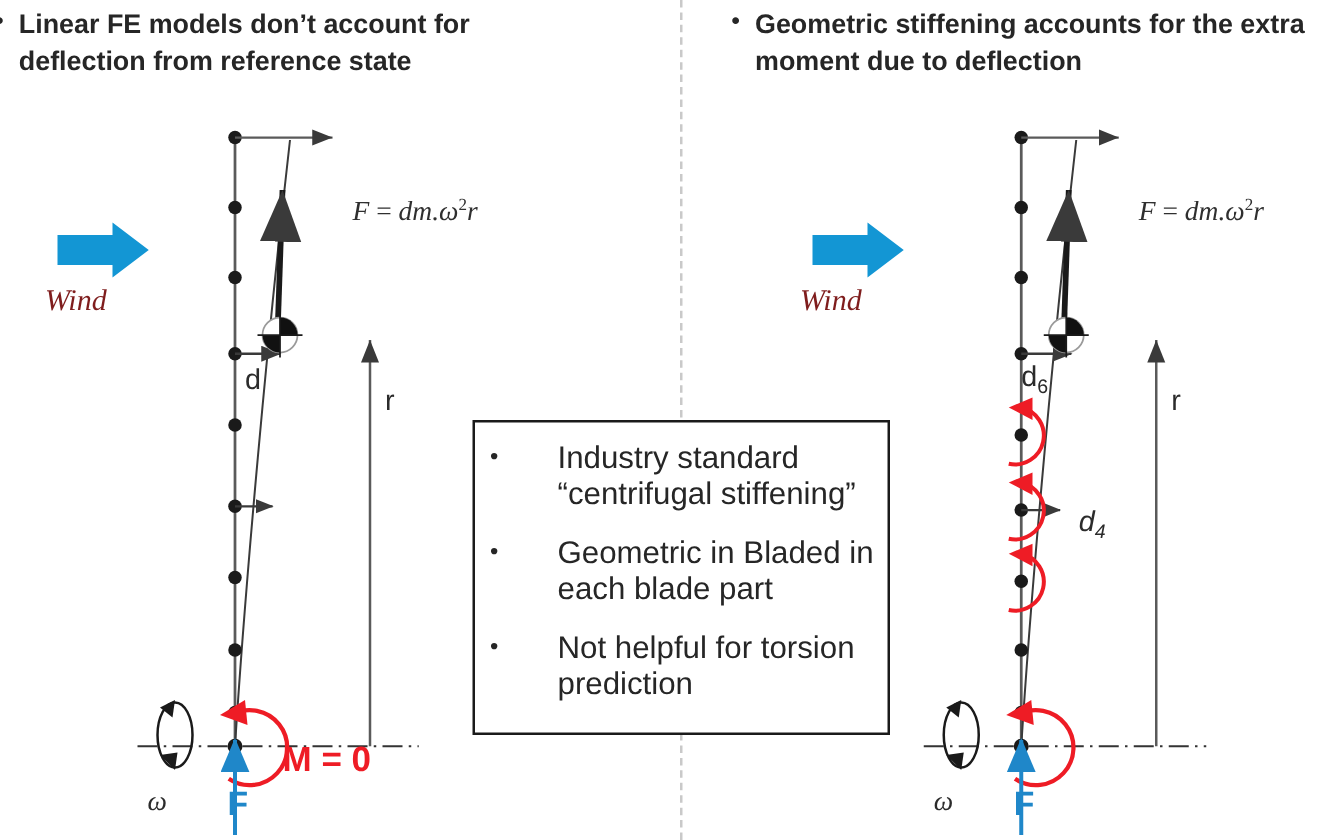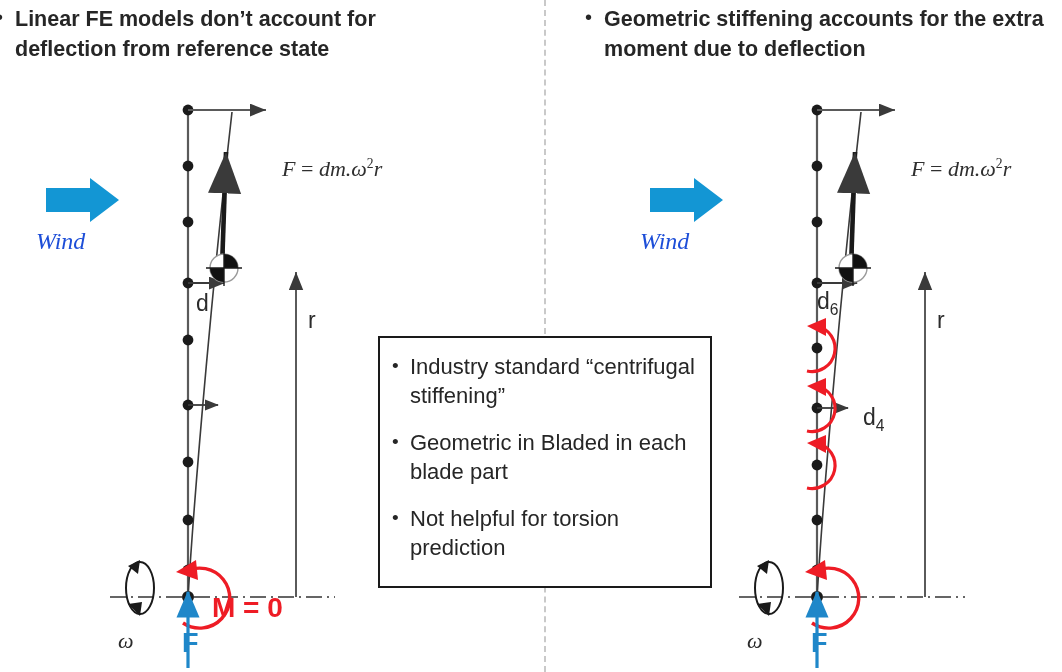--- a/index.html
+++ b/index.html
@@ -24,38 +24,38 @@
 
   
   #divider{
     left:544px;top:0;width:0;height:672px;
     border-left:2px dashed #c9c9c9;
   }
 
   
   .wind-label{
     font-family:"Liberation Serif", serif;
-    font-style:italic;font-size:24px;color:#1d4ed8;
+    font-style:italic;font-size:24px;color:#7f1d1d;
   }
 
   
   #info-box{
     left:378px;top:336px;width:334px;height:252px;
     border:2px solid #1a1a1a;background:#ffffff;
     box-sizing:border-box;
   }
   #info-box .ib-item{
     display:flex;align-items:flex-start;margin:0 0 0 0;
   }
   #info-box .ib-dot{
     font-size:19px;line-height:28px;width:26px;flex:0 0 26px;
     text-align:left;padding-left:8px;box-sizing:border-box;color:#262626;
   }
   #info-box .ib-txt{
-    font-size:22px;line-height:29px;color:#262626;
+    font-size:25px;line-height:29px;color:#262626;margin-left:36px;
   }
   #info-box .ib-list{padding:14px 6px 0 4px;}
   #info-box .ib-item + .ib-item{margin-top:18px;}
 
   
   .formula{
     font-family:"Liberation Serif", serif;
     font-style:italic;font-size:22px;color:#2f2f2f;white-space:nowrap;
   }
   .formula .op{font-style:normal;}
@@ -169,21 +169,21 @@
     <span class="op">=</span>
     <span>dm.</span><span>ω</span><sup>2</sup><span>r</span>
   </div>
 
   <div class="abs dlabel" style="left:196px;top:290px;">d</div>
 
   <div class="abs dlabel" style="left:308px;top:307px;">r</div>
 
   <div class="abs omega" style="left:118px;top:628px;">ω</div>
 
-  <div class="abs redlabel" style="left:212px;top:592px;">M = 0</div>
+  <div class="abs redlabel" style="left:226px;top:592px;">M = 0</div>
 
   <div class="abs bluelabel" style="left:182px;top:628px;">F</div>
 </div>
 
 <div class="abs" style="left:545px;top:0;width:517px;height:672px;">
 
   <svg class="abs" style="left:105px;top:178px;" width="74" height="46" viewBox="0 0 74 46">
     <path d="M0 10 L44 10 L44 0 L73 22 L44 44 L44 34 L0 34 Z" fill="#1396d4"></path>
   </svg>
   <div class="abs wind-label" style="left:95px;top:228px;">Wind</div>
@@ -264,21 +264,21 @@
   <div class="abs formula" style="left:366px;top:156px;">
     <span>F</span>
     <span class="op">=</span>
     <span>dm.</span><span>ω</span><sup>2</sup><span>r</span>
   </div>
 
   <div class="abs dlabel" style="left:272px;top:288px;">
     <span>d</span><sub>6</sub>
   </div>
 
-  <div class="abs dlabel" style="left:318px;top:404px;">
+  <div class="abs dlabel" style="left:318px;top:404px;font-style:italic;">
     <span>d</span><sub>4</sub>
   </div>
 
   <div class="abs dlabel" style="left:392px;top:307px;">r</div>
 
   <div class="abs omega" style="left:202px;top:628px;">ω</div>
 
 
   <div class="abs bluelabel" style="left:266px;top:628px;">F</div>
 </div>

